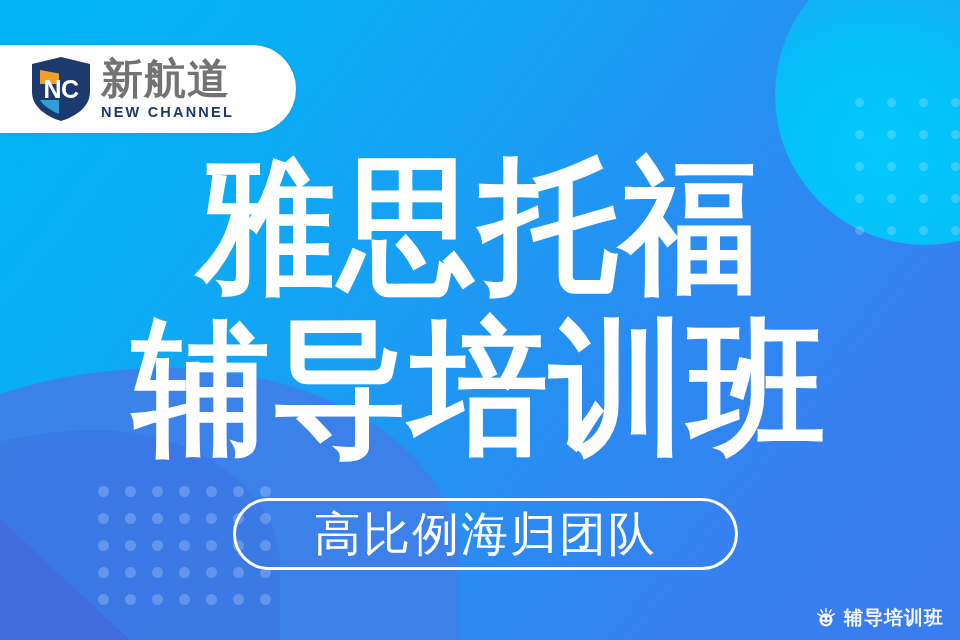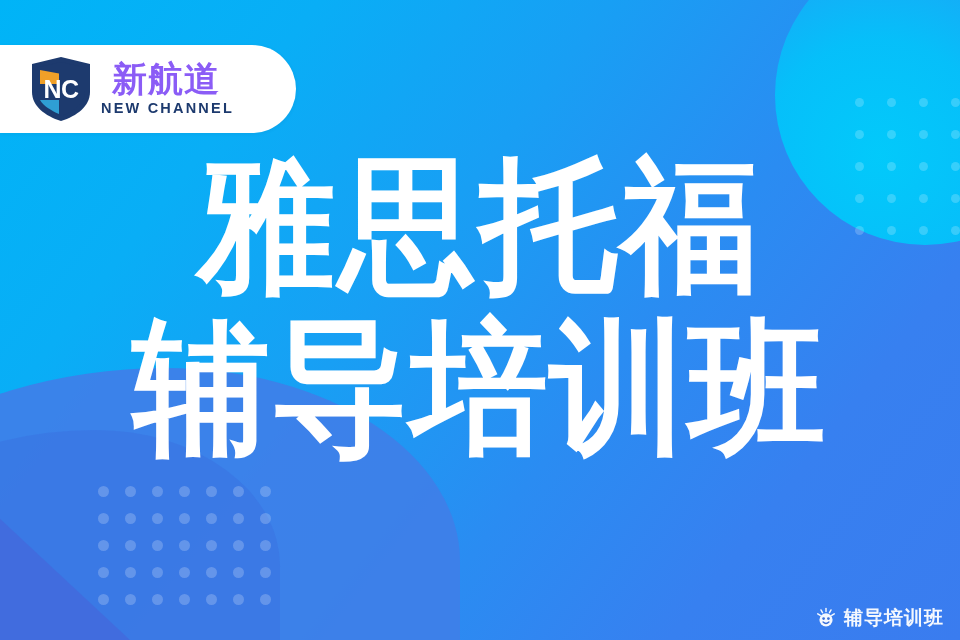--- a/index.html
+++ b/index.html
@@ -112,27 +112,26 @@
     height: 66px;
     flex: 0 0 auto;
   }
   .logo-text-wrap {
     margin-left: 9px;
     display: flex;
     flex-direction: column;
     justify-content: center;
   }
   .logo-cn {
-    font-size: 35px;
+    font-size: 42px;
     line-height: 1.02;
     font-weight: bold;
-    color: #8b5cf6;
+    color: #737373;
     letter-spacing: 1px;
     font-family: "DejaVu Sans", "Liberation Sans", sans-serif;
-    margin-left: 11px;
   }
   .logo-en {
     margin-top: 3px;
     font-size: 14.5px;
     font-weight: bold;
     color: #1d3a6e;
     letter-spacing: 2.2px;
     font-family: "Liberation Sans", sans-serif;
   }
 
@@ -299,20 +298,23 @@
       <div class="logo-cn">新航道</div>
       <div class="logo-en">NEW CHANNEL</div>
     </div>
   </div>
 
   <div class="headline">
     <div class="headline-line headline-line-1">雅思托福</div>
     <div class="headline-line headline-line-2">辅导培训班</div>
   </div>
 
+  <div class="subtitle-pill">
+    <span class="subtitle-text">高比例海归团队</span>
+  </div>
 
   <div class="watermark">
     <svg class="watermark-icon" viewBox="0 0 24 24">
       <g stroke="#ffffff" stroke-width="1.6" stroke-linecap="round">
         <line x1="12" y1="1.5" x2="12" y2="5"></line>
         <line x1="6.5" y1="3.2" x2="8.2" y2="6.2"></line>
         <line x1="17.5" y1="3.2" x2="15.8" y2="6.2"></line>
         <line x1="3" y1="7.5" x2="5.8" y2="9.2"></line>
         <line x1="21" y1="7.5" x2="18.2" y2="9.2"></line>
       </g>

